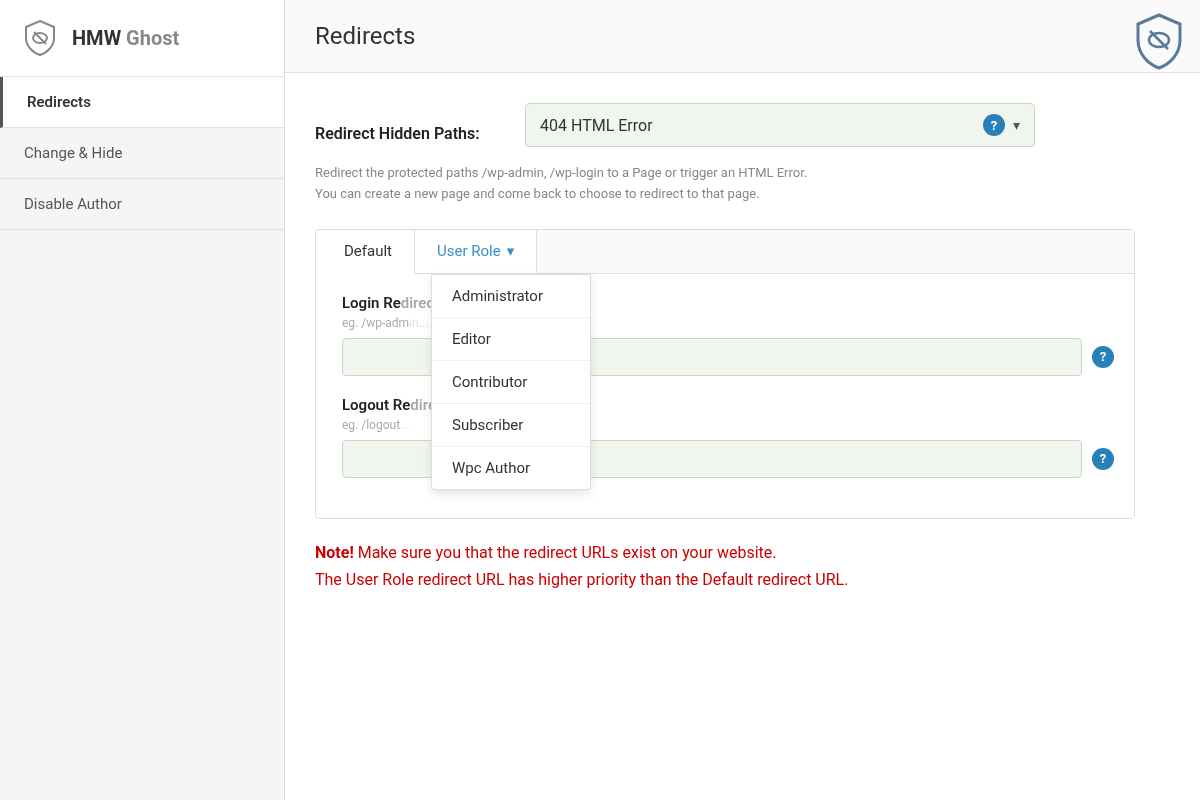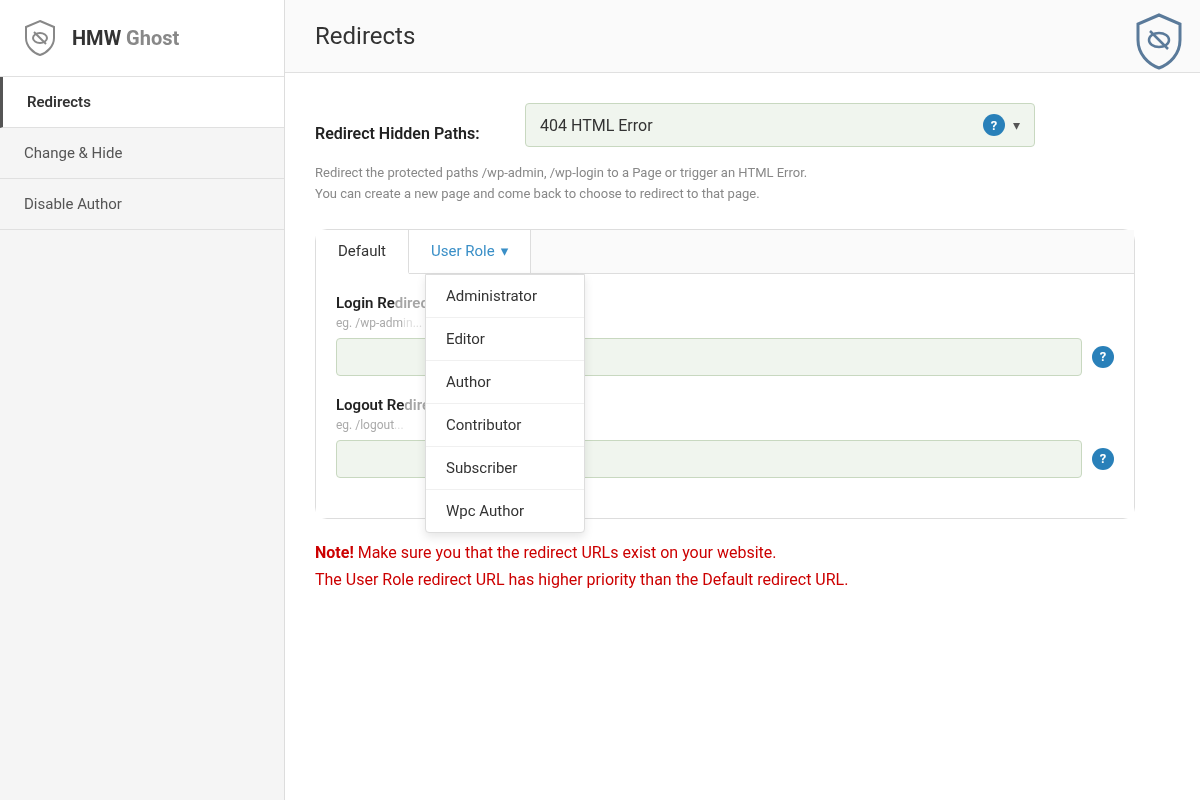--- a/index.html
+++ b/index.html
@@ -154,23 +154,24 @@
       font-size: 13px;
       color: #888;
       line-height: 1.6;
       margin-bottom: 24px;
       max-width: 760px;
     }
 
     
     .tabs-container {
       border: 1px solid #ddd;
-      border-radius: 12px;
+      border-radius: 4px;
       max-width: 820px;
       position: relative;
+      padding-left: 6px;
     }
 
     .tabs-header {
       display: flex;
       border-bottom: 1px solid #ddd;
       background: #fafafa;
     }
 
     .tab {
       padding: 12px 22px;
@@ -340,21 +341,20 @@
         <div class="tab active">
           <span>Default</span>
         </div>
         <div class="tab dropdown" style="position:relative;">
           <span>User Role</span>
           <span>▾</span>
 
           <div class="dropdown-menu" style="top:44px;left:16px;">
             <div class="dropdown-item">Administrator</div>
             <div class="dropdown-item">Editor</div>
-            <div class="dropdown-item">Author</div>
             <div class="dropdown-item">Contributor</div>
             <div class="dropdown-item">Subscriber</div>
             <div class="dropdown-item">Wpc Author</div>
           </div>
         </div>
       </div>
 
       <div class="tab-content">
 
         <div class="form-field">

